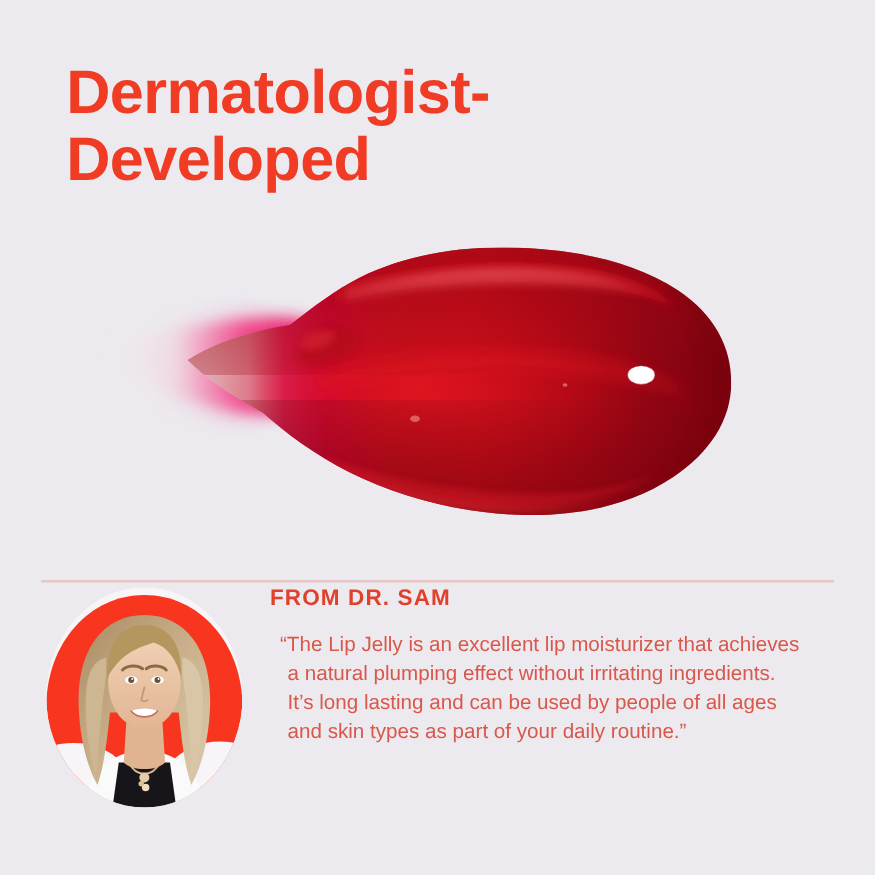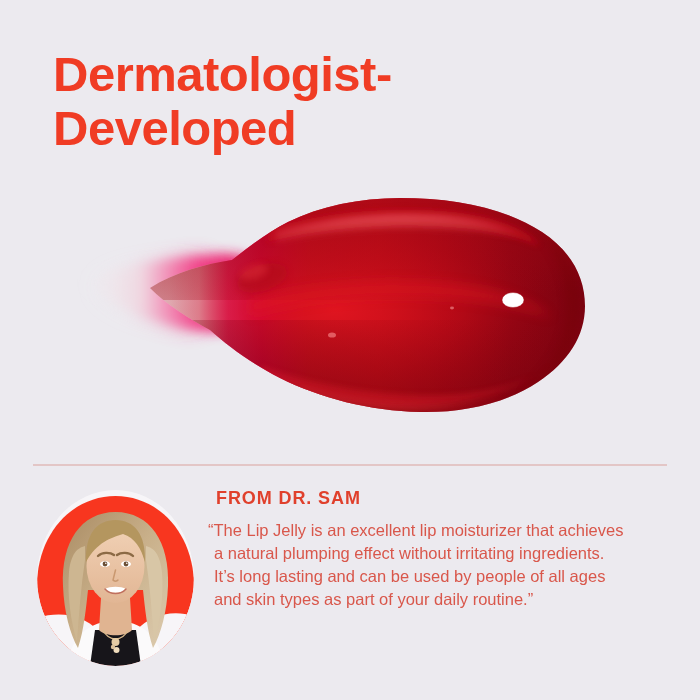--- a/index.html
+++ b/index.html
@@ -60,21 +60,21 @@
     height: 2px;
     background: #E3C6C6;
     border: 0;
     margin: 0;
   }
 
   
   .footer {
     position: absolute;
     left: 0;
-    top: 488px;
+    top: 468px;
     width: 604px;
     height: 212px;
   }
 
   .avatar {
     position: absolute;
     left: 37px;
     top: 2px;
     width: 157px;
     height: 176px;
@@ -96,21 +96,21 @@
   }
   .quote-label {
     margin: 0 0 10px 2px;
     font-size: 18px;
     font-weight: 700;
     letter-spacing: 0.9px;
     color: #E0402C;
     font-family: "Liberation Sans", sans-serif;
   }
   .quote-text {
-    margin: 0;
+    margin: 16px;
     font-size: 16.5px;
     line-height: 23px;
     color: #D9574B;
     font-family: "Liberation Sans", sans-serif;
     white-space: pre-line;
     text-indent: -6px;
   }
 </style>
 </head>
 <body>

